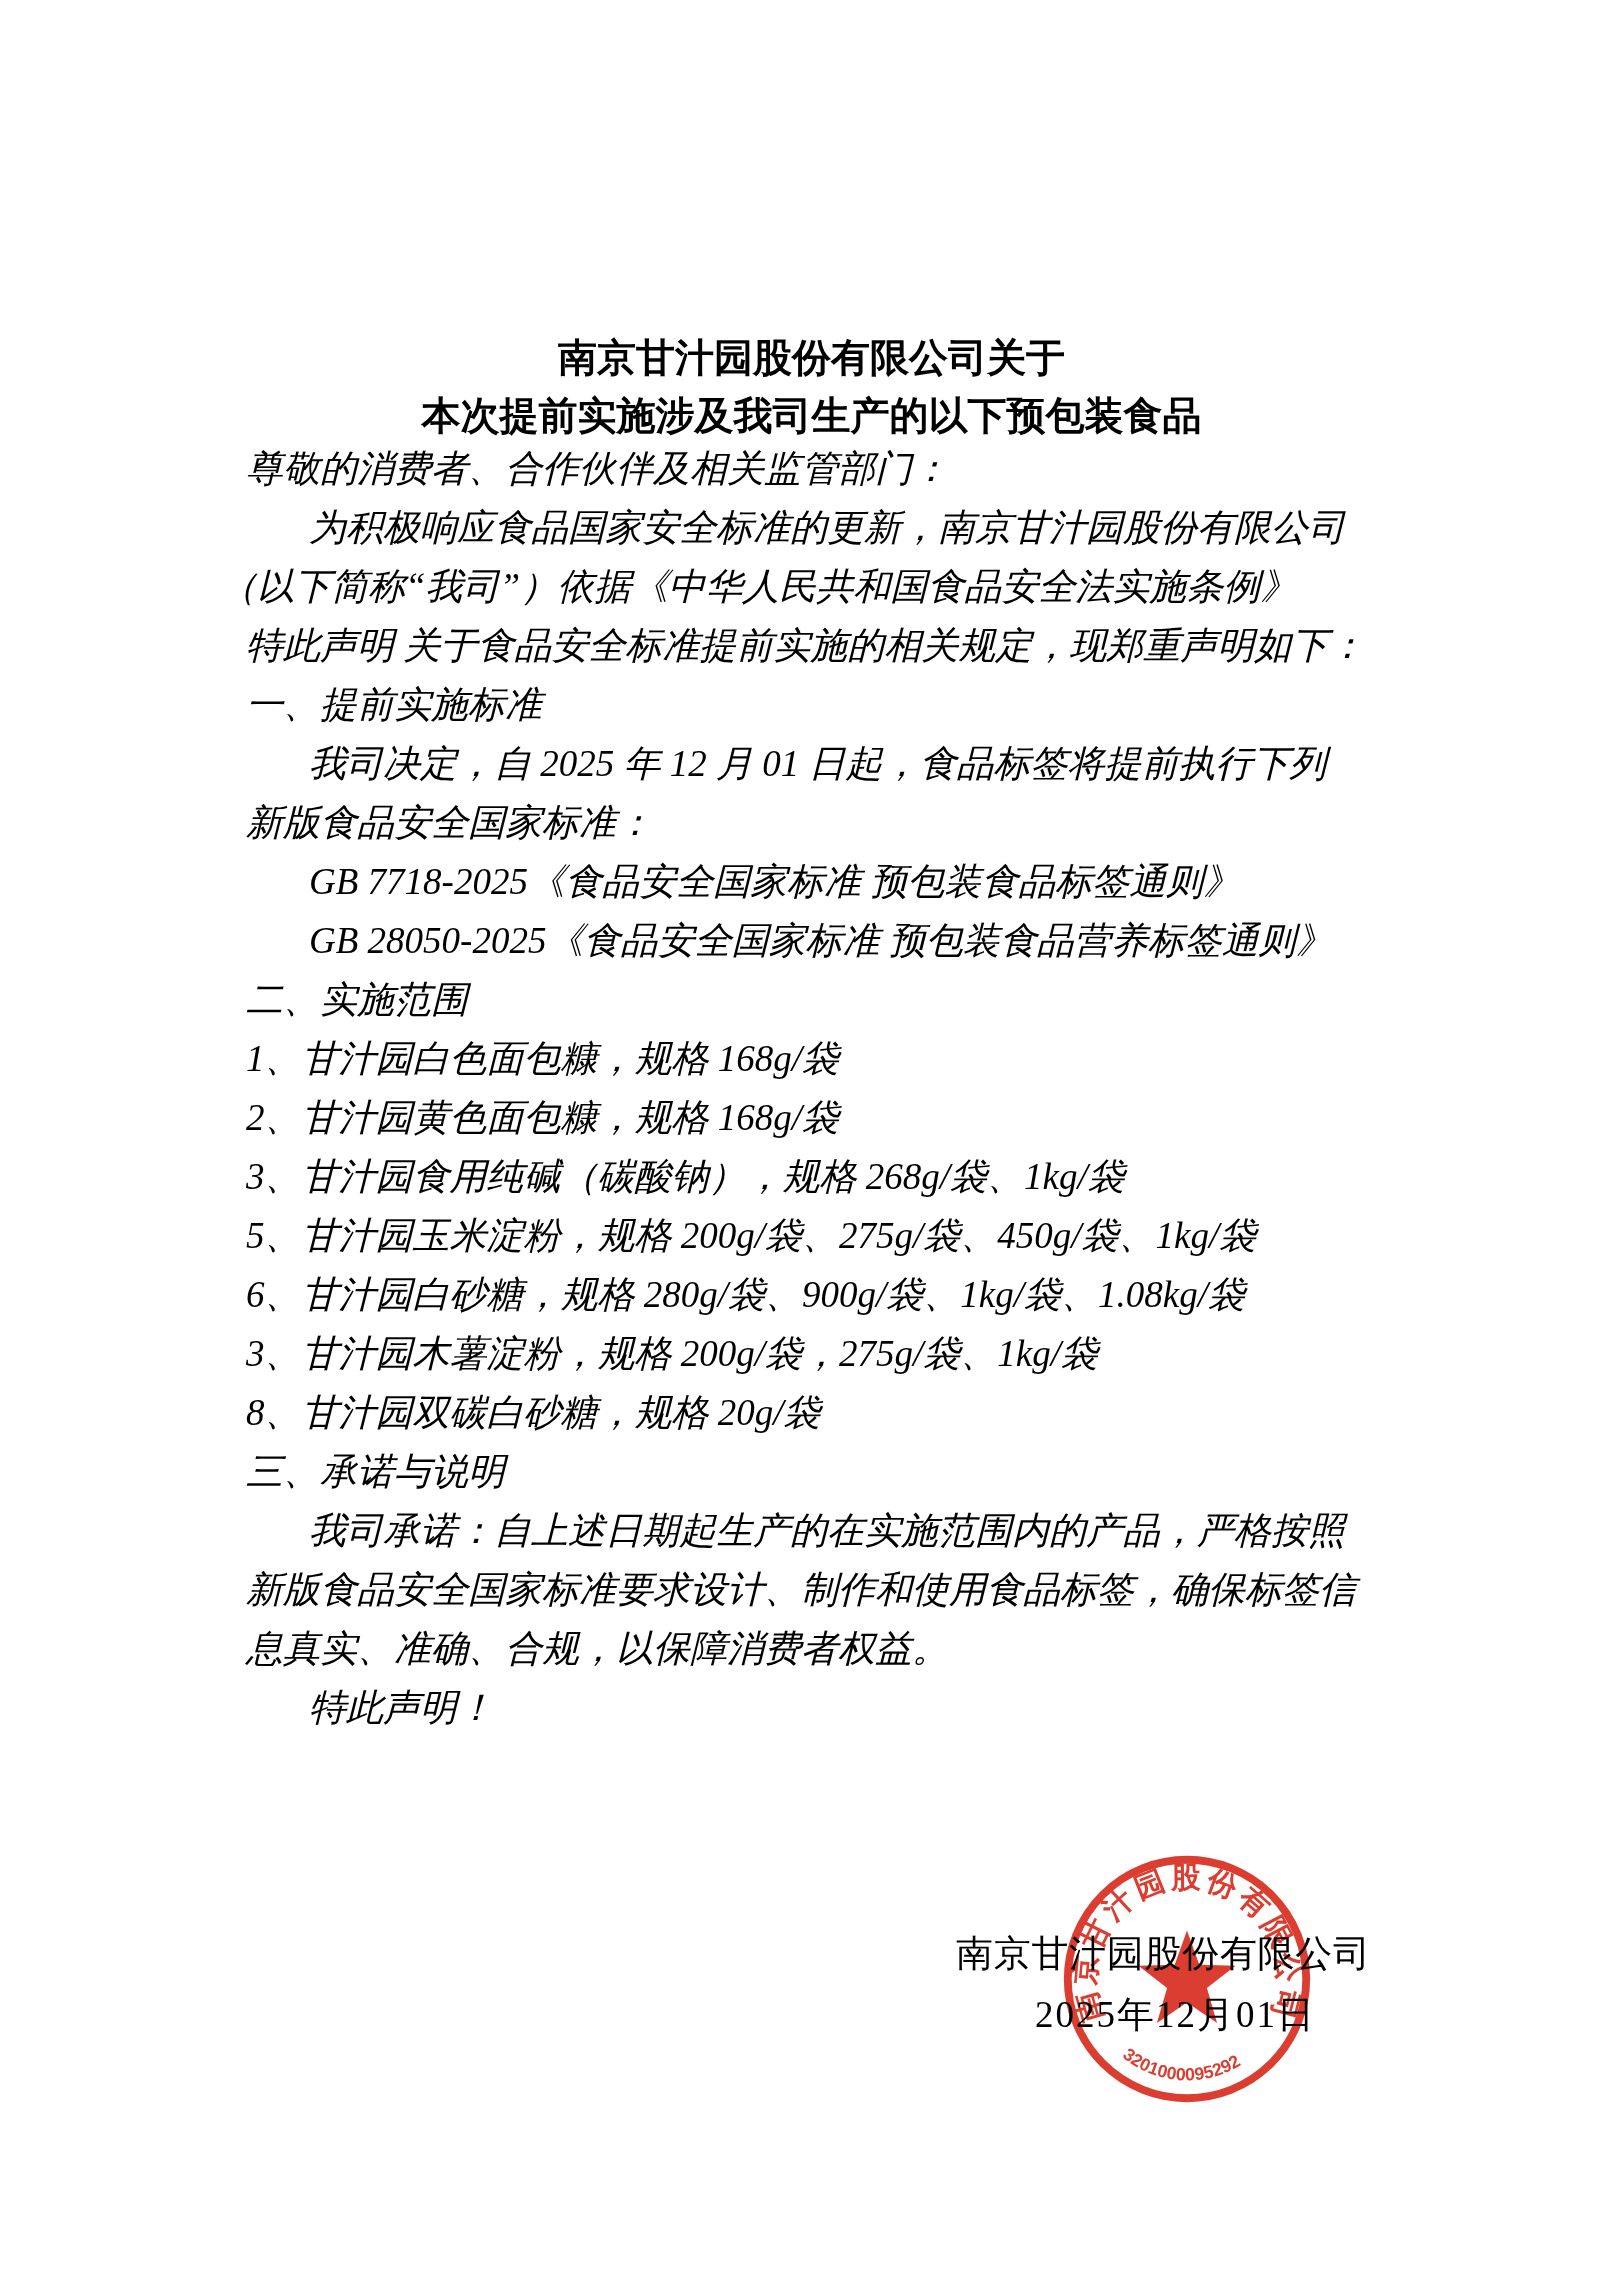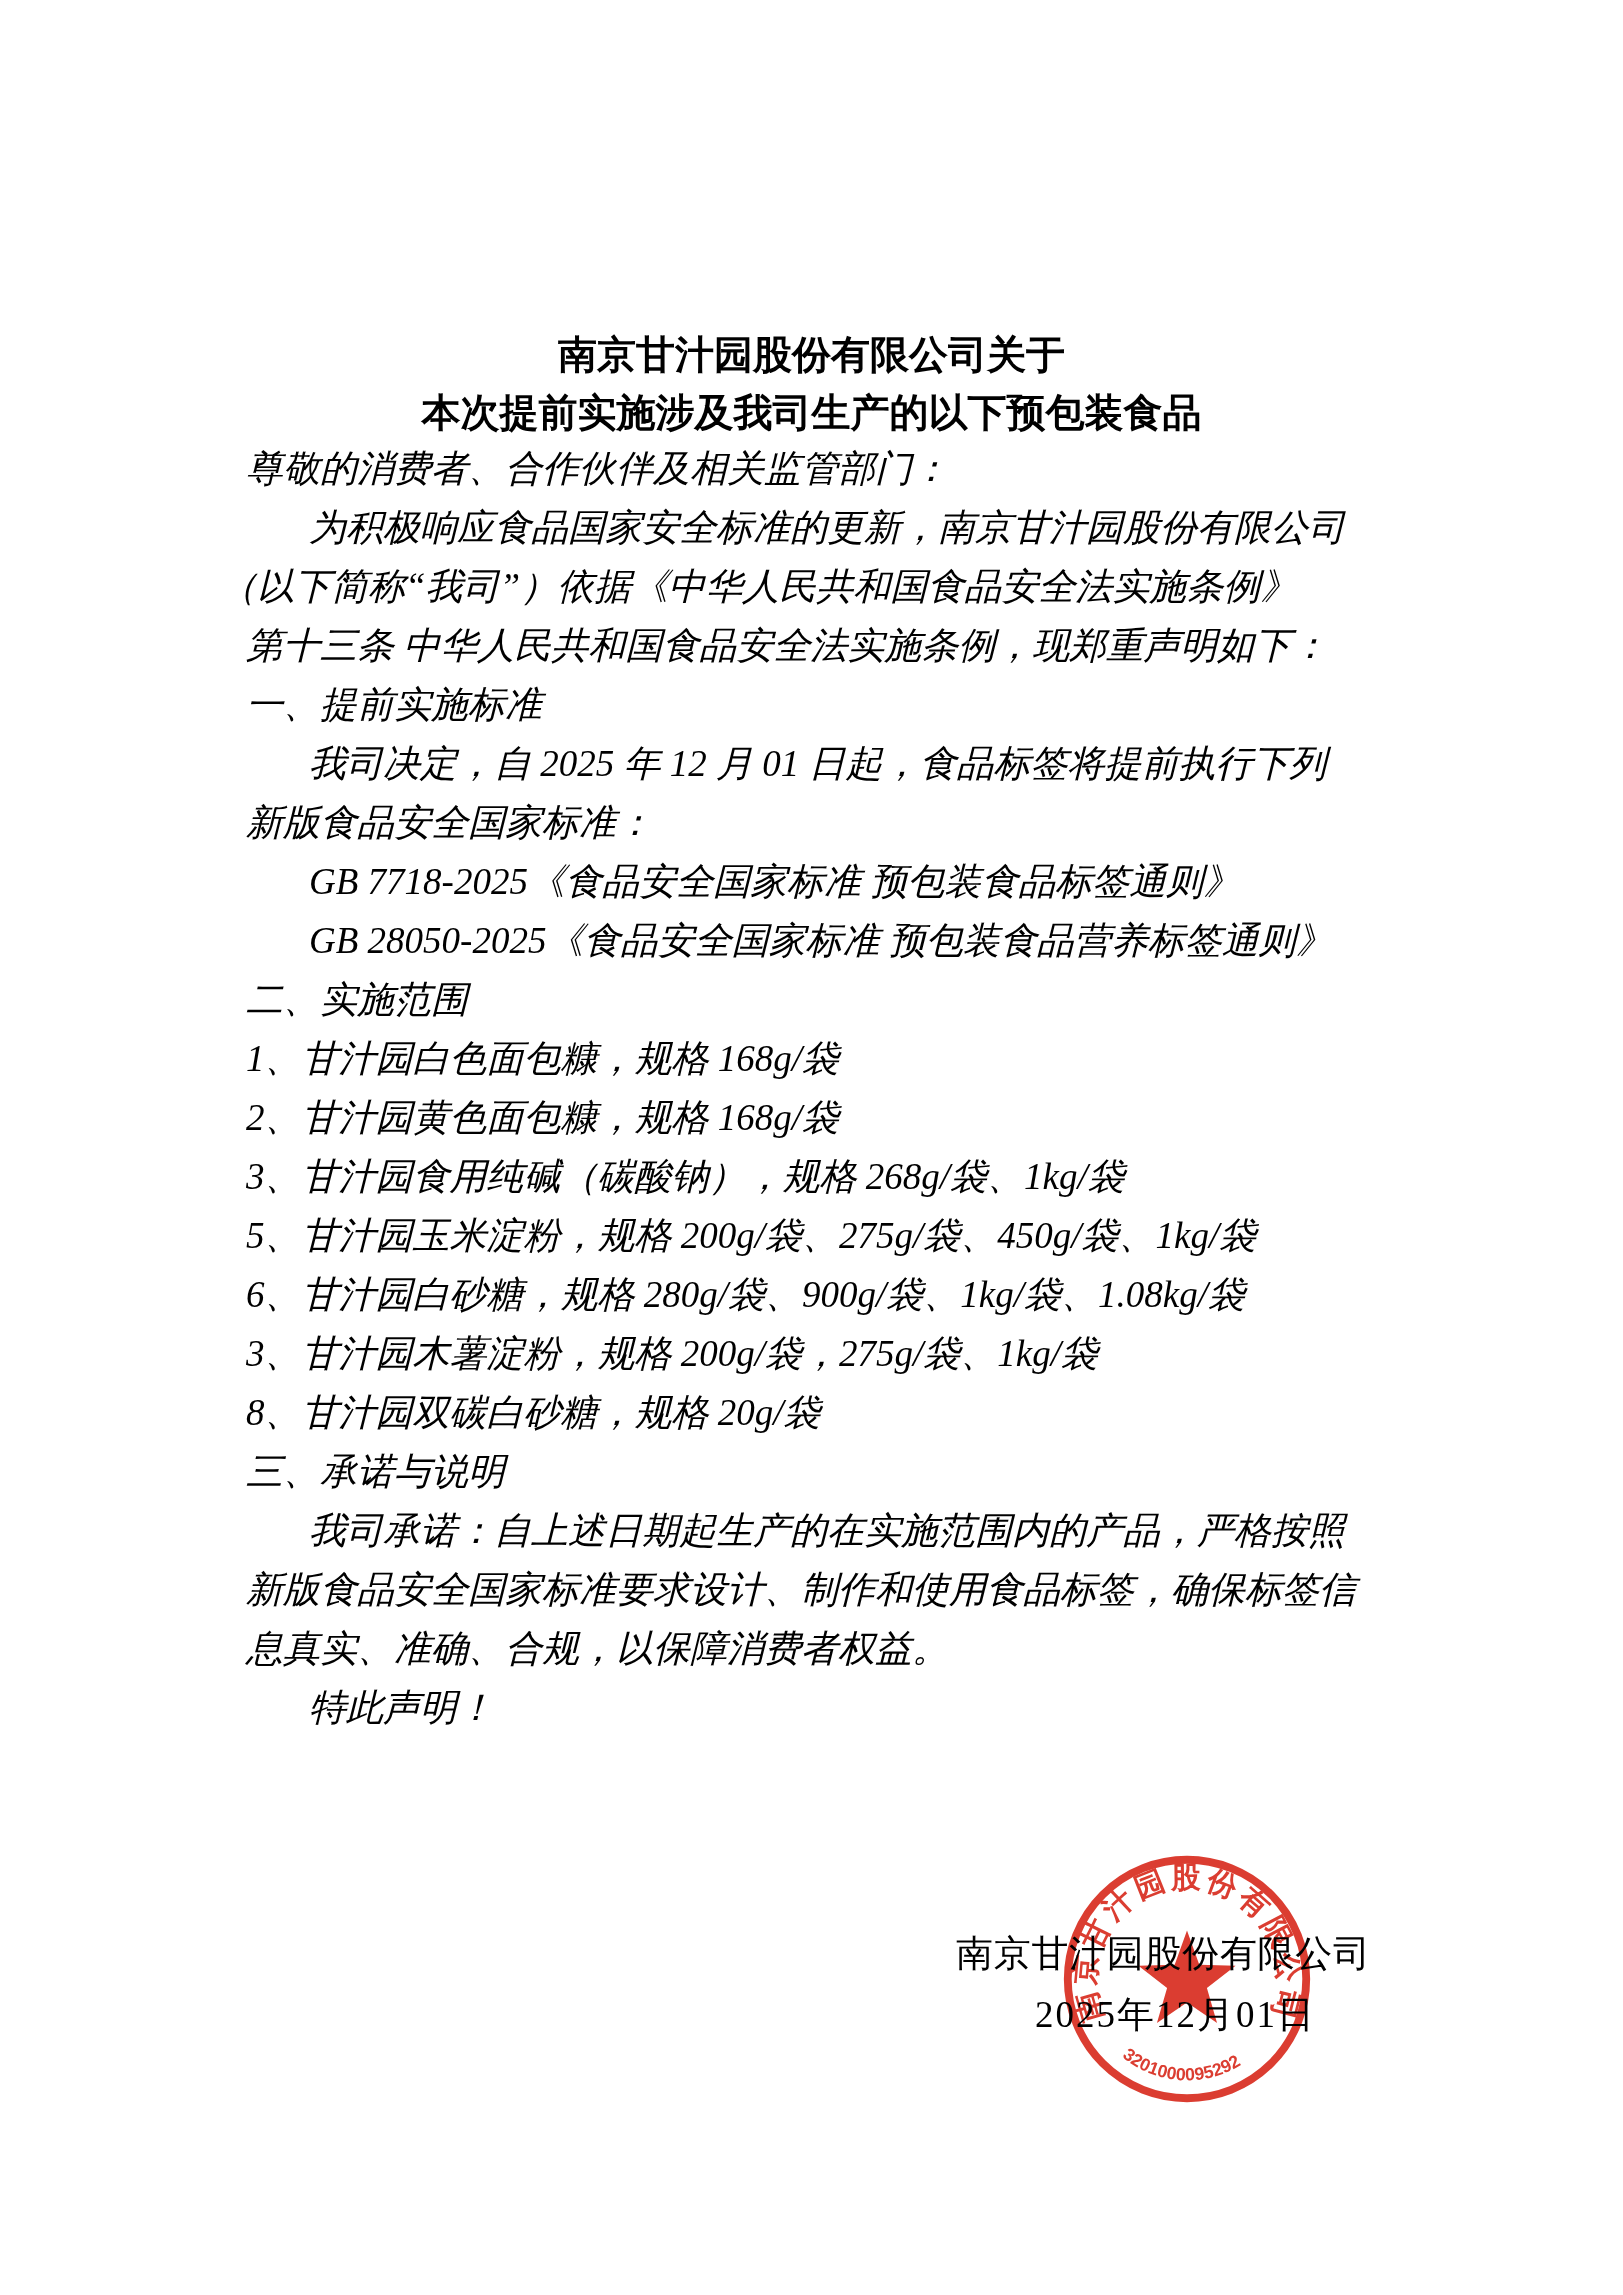--- a/index.html
+++ b/index.html
@@ -17,21 +17,21 @@
     font-size:63px;line-height:65px;
     font-weight:bold;
     letter-spacing:7.9px;
     font-family:"Liberation Serif","DejaVu Serif",serif;
   }
   .subtitle{
     position:absolute;top:329px;left:0;width:1623px;
     text-align:center;
     font-size:39px;line-height:58px;
     font-weight:bold;
-    font-family:Liberation Mono, monospace;
+    font-family:Liberation Sans, sans-serif;
   }
   .body-block{
     position:absolute;top:439px;left:246px;width:1130px;
     font-size:37px;line-height:59px;
     white-space:nowrap;
   }
   .bline{height:59px;font-style:italic;}
   .ind{padding-left:63px;}
   .hang{margin-left:-26px;}
   .sig-company{
@@ -61,21 +61,21 @@
 
   <div class="subtitle">
     <div>南京甘汁园股份有限公司关于</div>
     <div>本次提前实施涉及我司生产的以下预包装食品</div>
   </div>
 
   <div class="body-block">
     <div class="bline">尊敬的消费者、合作伙伴及相关监管部门：</div>
     <div class="bline ind">为积极响应食品国家安全标准的更新，南京甘汁园股份有限公司</div>
     <div class="bline hang">（以下简称“我司”）依据《中华人民共和国食品安全法实施条例》</div>
-    <div class="bline">第十三条 中华人民共和国食品安全法实施条例，现郑重声明如下：</div>
+    <div class="bline">特此声明 关于食品安全标准提前实施的相关规定，现郑重声明如下：</div>
     <div class="bline">一、提前实施标准</div>
     <div class="bline ind">我司决定，自 2025 年 12 月 01 日起，食品标签将提前执行下列</div>
     <div class="bline">新版食品安全国家标准：</div>
     <div class="bline ind">GB 7718-2025《食品安全国家标准 预包装食品标签通则》</div>
     <div class="bline ind">GB 28050-2025《食品安全国家标准 预包装食品营养标签通则》</div>
     <div class="bline">二、实施范围</div>
     <div class="bline">1、甘汁园白色面包糠，规格 168g/袋</div>
     <div class="bline">2、甘汁园黄色面包糠，规格 168g/袋</div>
     <div class="bline">3、甘汁园食用纯碱（碳酸钠），规格 268g/袋、1kg/袋</div>
     <div class="bline">5、甘汁园玉米淀粉，规格 200g/袋、275g/袋、450g/袋、1kg/袋</div>

